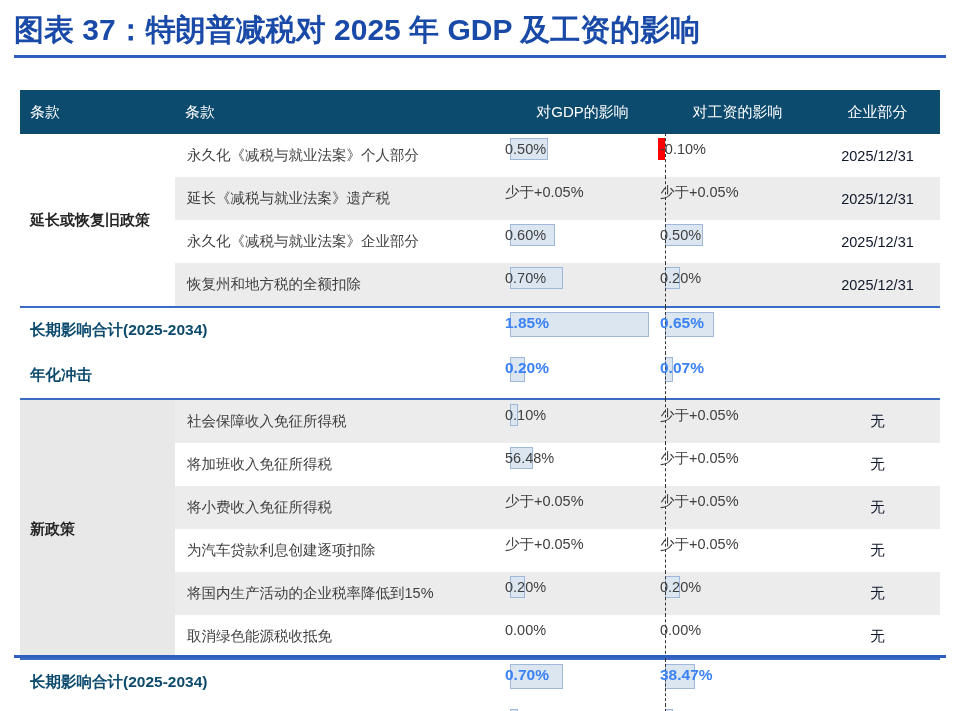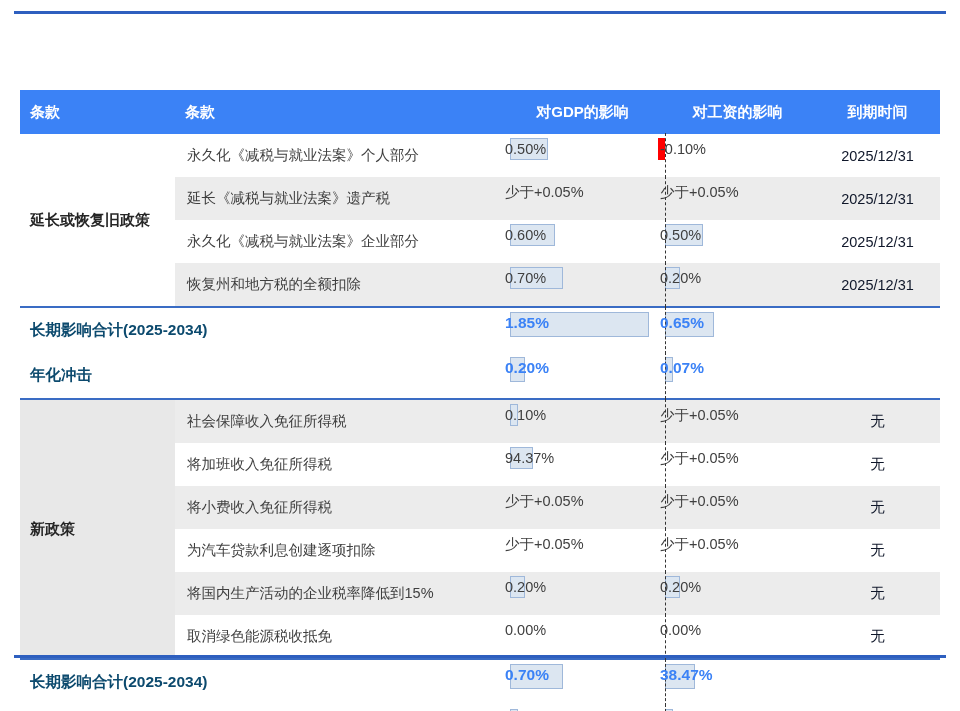--- a/index.html
+++ b/index.html
@@ -29,21 +29,21 @@
     width: 920px; border-collapse: collapse; table-layout: fixed;
     font-size: 14.5px; color: #3f3f3f;
   }
   col.c-group  { width: 155px; }
   col.c-item   { width: 330px; }
   col.c-gdp    { width: 155px; }
   col.c-wage   { width: 155px; }
   col.c-exp    { width: 125px; }
 
   thead th {
-    background: #3b82f6; color: #ffffff; font-weight: bold;
+    background: #0c4a6e; color: #ffffff; font-weight: normal;
     font-size: 15px; height: 44px; padding: 0 10px; text-align: center;
     vertical-align: middle; white-space: nowrap;
   }
   thead th.left { text-align: left; }
 
   tbody td {
     height: 30px; padding: 12px 8px; vertical-align: middle;
     white-space: nowrap; font-size: 14.5px;
   }
   td.group {
@@ -99,39 +99,40 @@
     position: absolute; left: 14px; top: 668px;
     font-size: 24px; font-weight: bold; color: #1A4AA8; white-space: nowrap;
   }
 </style>
 </head>
 <body>
 
 <div class="page">
 
   <div class="title-wrap">
+    <div class="title">图表 37：特朗普减税对 2025 年 GDP 及工资的影响</div>
     <div class="title-rule"></div>
   </div>
 
   <div class="table-wrap">
     <table class="main">
       <colgroup>
         <col class="c-group">
           <col class="c-item">
           <col class="c-gdp">
           <col class="c-wage">
           <col class="c-exp">
       </colgroup>
       <thead>
         <tr>
           <th class="left">条款</th>
           <th class="left">条款</th>
           <th>对GDP的影响</th>
           <th>对工资的影响</th>
-          <th>到期时间</th>
+          <th>企业部分</th>
         </tr>
       </thead>
       <tbody id="tbody">
           <tr>
             <td class="group" rowspan="4">延长或恢复旧政策</td>
             <td class="item">永久化《减税与就业法案》个人部分</td>
             <td class="barcell gdp">
               <div class="bg"></div>
               <div class="track" style="overflow: visible;">
                 <div class="bar" style="left: 5px; width: 37.5px;"></div>
@@ -259,21 +260,21 @@
             </td>
             <td class="exp">无</td>
           </tr>
           <tr>
             <td class="item">将加班收入免征所得税</td>
             <td class="barcell gdp">
               <div class="bg"></div>
               <div class="track" style="overflow: visible;">
                 <div class="bar" style="left: 5px; width: 22.5px;"></div>
               </div>
-              <div class="val">94.37%</div>
+              <div class="val">56.48%</div>
             </td>
             <td class="barcell wage">
               <div class="bg"></div>
               <div class="track" style="overflow: visible;">
                 <div class="axis" style="left: 5px;"></div>
               </div>
               <div class="val">少于+0.05%</div>
             </td>
             <td class="exp">无</td>
           </tr>

